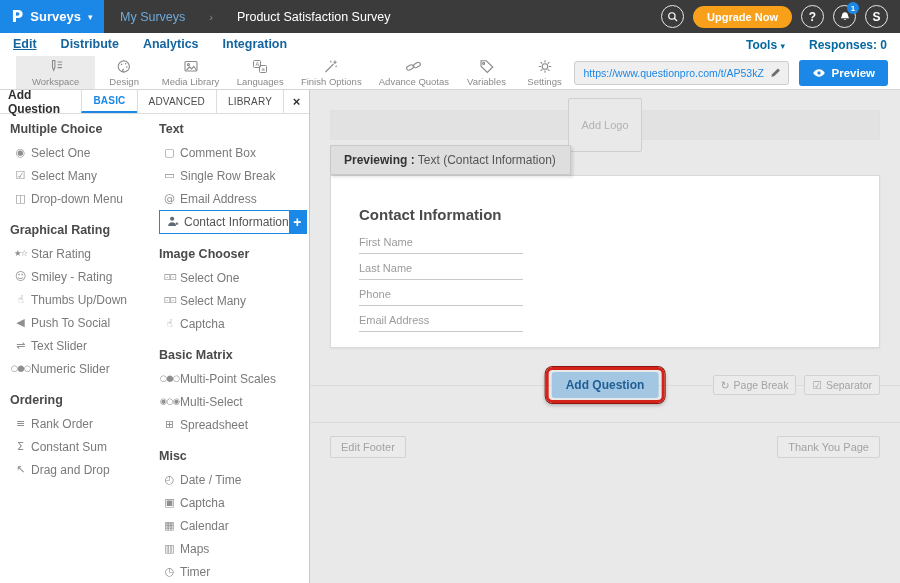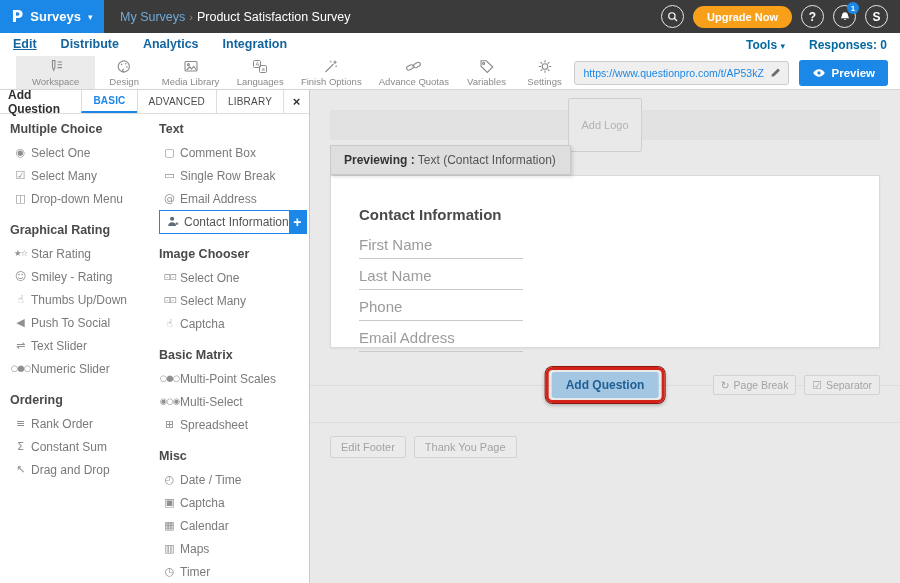--- a/index.html
+++ b/index.html
@@ -5,21 +5,21 @@
   * { box-sizing: border-box; margin: 0; padding: 0; }
   html,body { width:900px; height:583px; overflow:hidden; }
   body { font-family:"Liberation Sans","DejaVu Sans",sans-serif; background:#fff; }
 
   
   .header { height:33px; background:#3b3b3b; display:flex; align-items:center; }
   .logo-box { width:104px; height:33px; background:#1b87e6; color:#fff; display:flex; align-items:center; justify-content:center; gap:7px; cursor:pointer; }
   .logo-p { font-size:16px; font-weight:bold; font-family:"DejaVu Sans",sans-serif; }
   .logo-product { font-size:13px; font-weight:bold; }
   .caret { font-size:9px; }
-  .breadcrumb { display:flex; align-items:center; gap:4px; margin-left:16px; font-size:12.5px; }
+  .breadcrumb { display:flex; align-items:center; gap:24px; margin-left:16px; font-size:12.5px; }
   .bc-parent { color:#6fa9d8; cursor:pointer; }
   .bc-sep { color:#8a8a8a; font-size:11px; }
   .bc-current { color:#fff; }
   .header-right { margin-left:auto; display:flex; align-items:center; gap:9px; padding-right:12px; }
   .hcircle { width:23px; height:23px; border:1.5px solid #e8e8e8; border-radius:50%; display:flex; align-items:center; justify-content:center; color:#fff; font-size:12px; font-weight:bold; cursor:pointer; position:relative; background:#3b3b3b; }
   .upgrade-btn { background:#f9a01b; color:#fff; font-size:11px; font-weight:bold; border:none; border-radius:12px; padding:5px 14px; cursor:pointer; }
   .badge { position:absolute; top:-4px; right:-4px; background:#1b87e6; color:#fff; width:12px; height:12px; border-radius:50%; font-size:8px; font-weight:bold; display:flex; align-items:center; justify-content:center; }
 
   
   .nav { height:23px; background:#fff; display:flex; align-items:center; padding:0 13px; }
@@ -63,28 +63,28 @@
   .plus-btn { margin-left:auto; width:22px; align-self:stretch; background:#1b87e6; color:#fff; font-size:14px; font-weight:bold; display:flex; align-items:center; justify-content:center; cursor:pointer; }
 
   
   .main { flex:1; background:#e9e9e9; padding:20px 20px 0; position:relative; }
   .logo-banner { height:30px; background:#e2e2e2; border:1px solid #e0e0e0; display:flex; align-items:center; justify-content:center; }
   .add-logo-btn { font-size:11px; color:#b2b2b2; background:#e9e9e9; border:1px solid #cfcfcf; border-radius:2px; padding:20px 12px; cursor:pointer; }
   .preview-tab { display:inline-block; margin-top:5px; background:#dedede; border:1px solid #c9c9c9; padding:7px 14px 7px 13px; font-size:12px; color:#555; box-shadow:2px 2px 3px rgba(0,0,0,.12); position:relative; z-index:2; }
   .preview-tab b { color:#333; }
   .card { background:#fff; border:1px solid #d9d9d9; height:173px; padding:30px 0 0 28px; box-shadow:0 1px 2px rgba(0,0,0,.05); }
   .form-title { font-size:15px; color:#4a4a4a; font-weight:bold; margin-bottom:13px; }
-  .field { width:164px; margin-bottom:8px; border-bottom:1px solid #c9c9c9; padding-bottom:5px; font-size:15px; color:#9b9b9b; cursor:text; }
+  .field { width:164px; margin-bottom:8px; border-bottom:1px solid #c9c9c9; padding-bottom:5px; font-size:11px; color:#9b9b9b; cursor:text; }
   .qrow { height:74px; position:relative; display:flex; align-items:center; }
   .qrow::before { content:""; position:absolute; left:-20px; right:-20px; top:50%; border-top:1px solid #dcdcdc; }
   .red-ring { position:absolute; left:50%; transform:translateX(-50%); border:3px solid #d32318; border-radius:7px; padding:2px 3px; box-shadow:0 0 0 1px #8e1410, 0 2px 4px rgba(0,0,0,.3); background:transparent; z-index:1; }
   .add-q-btn { background:#a3c6e3; color:#1f5f93; font-size:12px; font-weight:bold; border:none; border-radius:3px; padding:6px 14px; cursor:pointer; white-space:nowrap; }
   .right-ghosts { position:absolute; right:0; display:flex; gap:8px; z-index:1; }
   .ghost-btn { background:#ebebeb; border:1px solid #d2d2d2; border-radius:2px; color:#a3a3a3; font-size:10.5px; padding:3px 7px; cursor:pointer; display:flex; align-items:center; gap:4px; white-space:nowrap; }
-  .frow { position:relative; padding-top:14px; display:flex; justify-content:flex-start; gap:8px; }
+  .frow { position:relative; padding-top:14px; display:flex; justify-content:space-between; gap:8px; }
   .frow::before { content:""; position:absolute; left:-20px; right:-20px; top:0; border-top:1px solid #dcdcdc; }
   .ghost-btn.lg { font-size:11px; padding:4px 10px; }
 </style>
 </head>
 <body>
 
 <div class="header">
   <div class="logo-box">
     <span class="logo-p">P</span>
     <span class="logo-product">Surveys</span>

